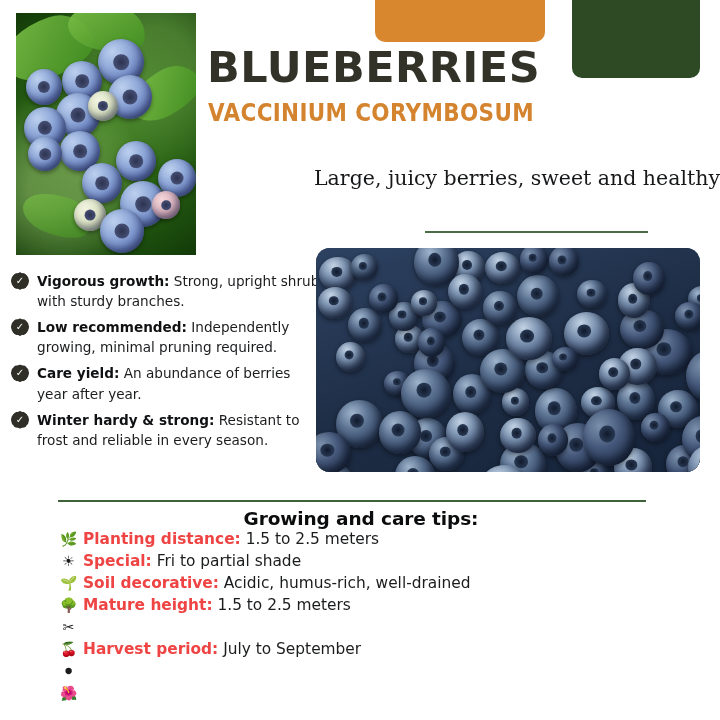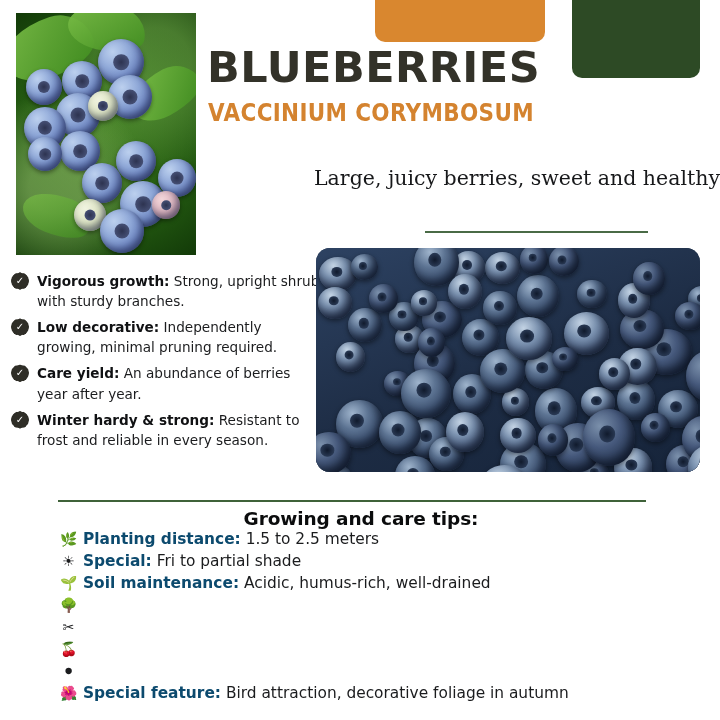--- a/index.html
+++ b/index.html
@@ -126,21 +126,21 @@
   .tips{position:absolute;left:60px;top:532px;width:660px;}
   .tip{
     display:flex;align-items:baseline;gap:6px;
     font-size:15.4px;line-height:1;height:22px;color:#1b1c1e;
   }
   .tip .ico{
     width:17px;flex:0 0 17px;text-align:center;font-size:14px;line-height:1;
     font-family:"DejaVu Sans",sans-serif;
   }
   .tip .txt{white-space:nowrap;}
-  .tip b{font-weight:700;color:#0c4a6e;}
+  .tip b{font-weight:700;color:#ef4444;}
 </style>
 </head>
 <body>
 
 <div class="page">
 
   <div class="block-orange"></div>
   <div class="block-green"></div>
 
   <div class="photo-bush">
@@ -170,21 +170,21 @@
   <div class="title-main">BLUEBERRIES</div>
   <div class="title-latin">VACCINIUM CORYMBOSUM</div>
   <div class="tagline">Large, juicy berries, sweet and healthy</div>
   <div class="rule-top"></div>
 
   <div class="features">
     <div class="feat">
       <span class="badge-check">✓</span><b>Vigorous growth:</b><span> Strong, upright shrub with sturdy branches.</span>
     </div>
     <div class="feat">
-      <span class="badge-check">✓</span><b>Low decorative:</b><span> Independently growing, minimal pruning required.</span>
+      <span class="badge-check">✓</span><b>Low recommended:</b><span> Independently growing, minimal pruning required.</span>
     </div>
     <div class="feat">
       <span class="badge-check">✓</span><b>Care yield:</b><span> An abundance of berries year after year.</span>
     </div>
     <div class="feat">
       <span class="badge-check">✓</span><b>Winter hardy &amp; strong:</b><span> Resistant to frost and reliable in every season.</span>
     </div>
   </div>
 
   <div class="photo-pile">
@@ -264,33 +264,34 @@
     <div class="tip">
       <span class="ico">🌿</span>
       <span class="txt"><b>Planting distance:</b><span> 1.5 to 2.5 meters</span></span>
     </div>
     <div class="tip">
       <span class="ico">☀</span>
       <span class="txt"><b>Special:</b><span> Fri to partial shade</span></span>
     </div>
     <div class="tip">
       <span class="ico">🌱</span>
-      <span class="txt"><b>Soil maintenance:</b><span> Acidic, humus-rich, well-drained</span></span>
+      <span class="txt"><b>Soil decorative:</b><span> Acidic, humus-rich, well-drained</span></span>
     </div>
     <div class="tip">
       <span class="ico">🌳</span>
+      <span class="txt"><b>Mature height:</b><span> 1.5 to 2.5 meters</span></span>
     </div>
     <div class="tip">
       <span class="ico">✂</span>
     </div>
     <div class="tip">
       <span class="ico">🍒</span>
+      <span class="txt"><b>Harvest period:</b><span> July to September</span></span>
     </div>
     <div class="tip">
       <span class="ico">⚫</span>
     </div>
     <div class="tip">
       <span class="ico">🌺</span>
-      <span class="txt"><b>Special feature:</b><span> Bird attraction, decorative foliage in autumn</span></span>
     </div>
   </div>
 
 </div>
 
 </body></html>

